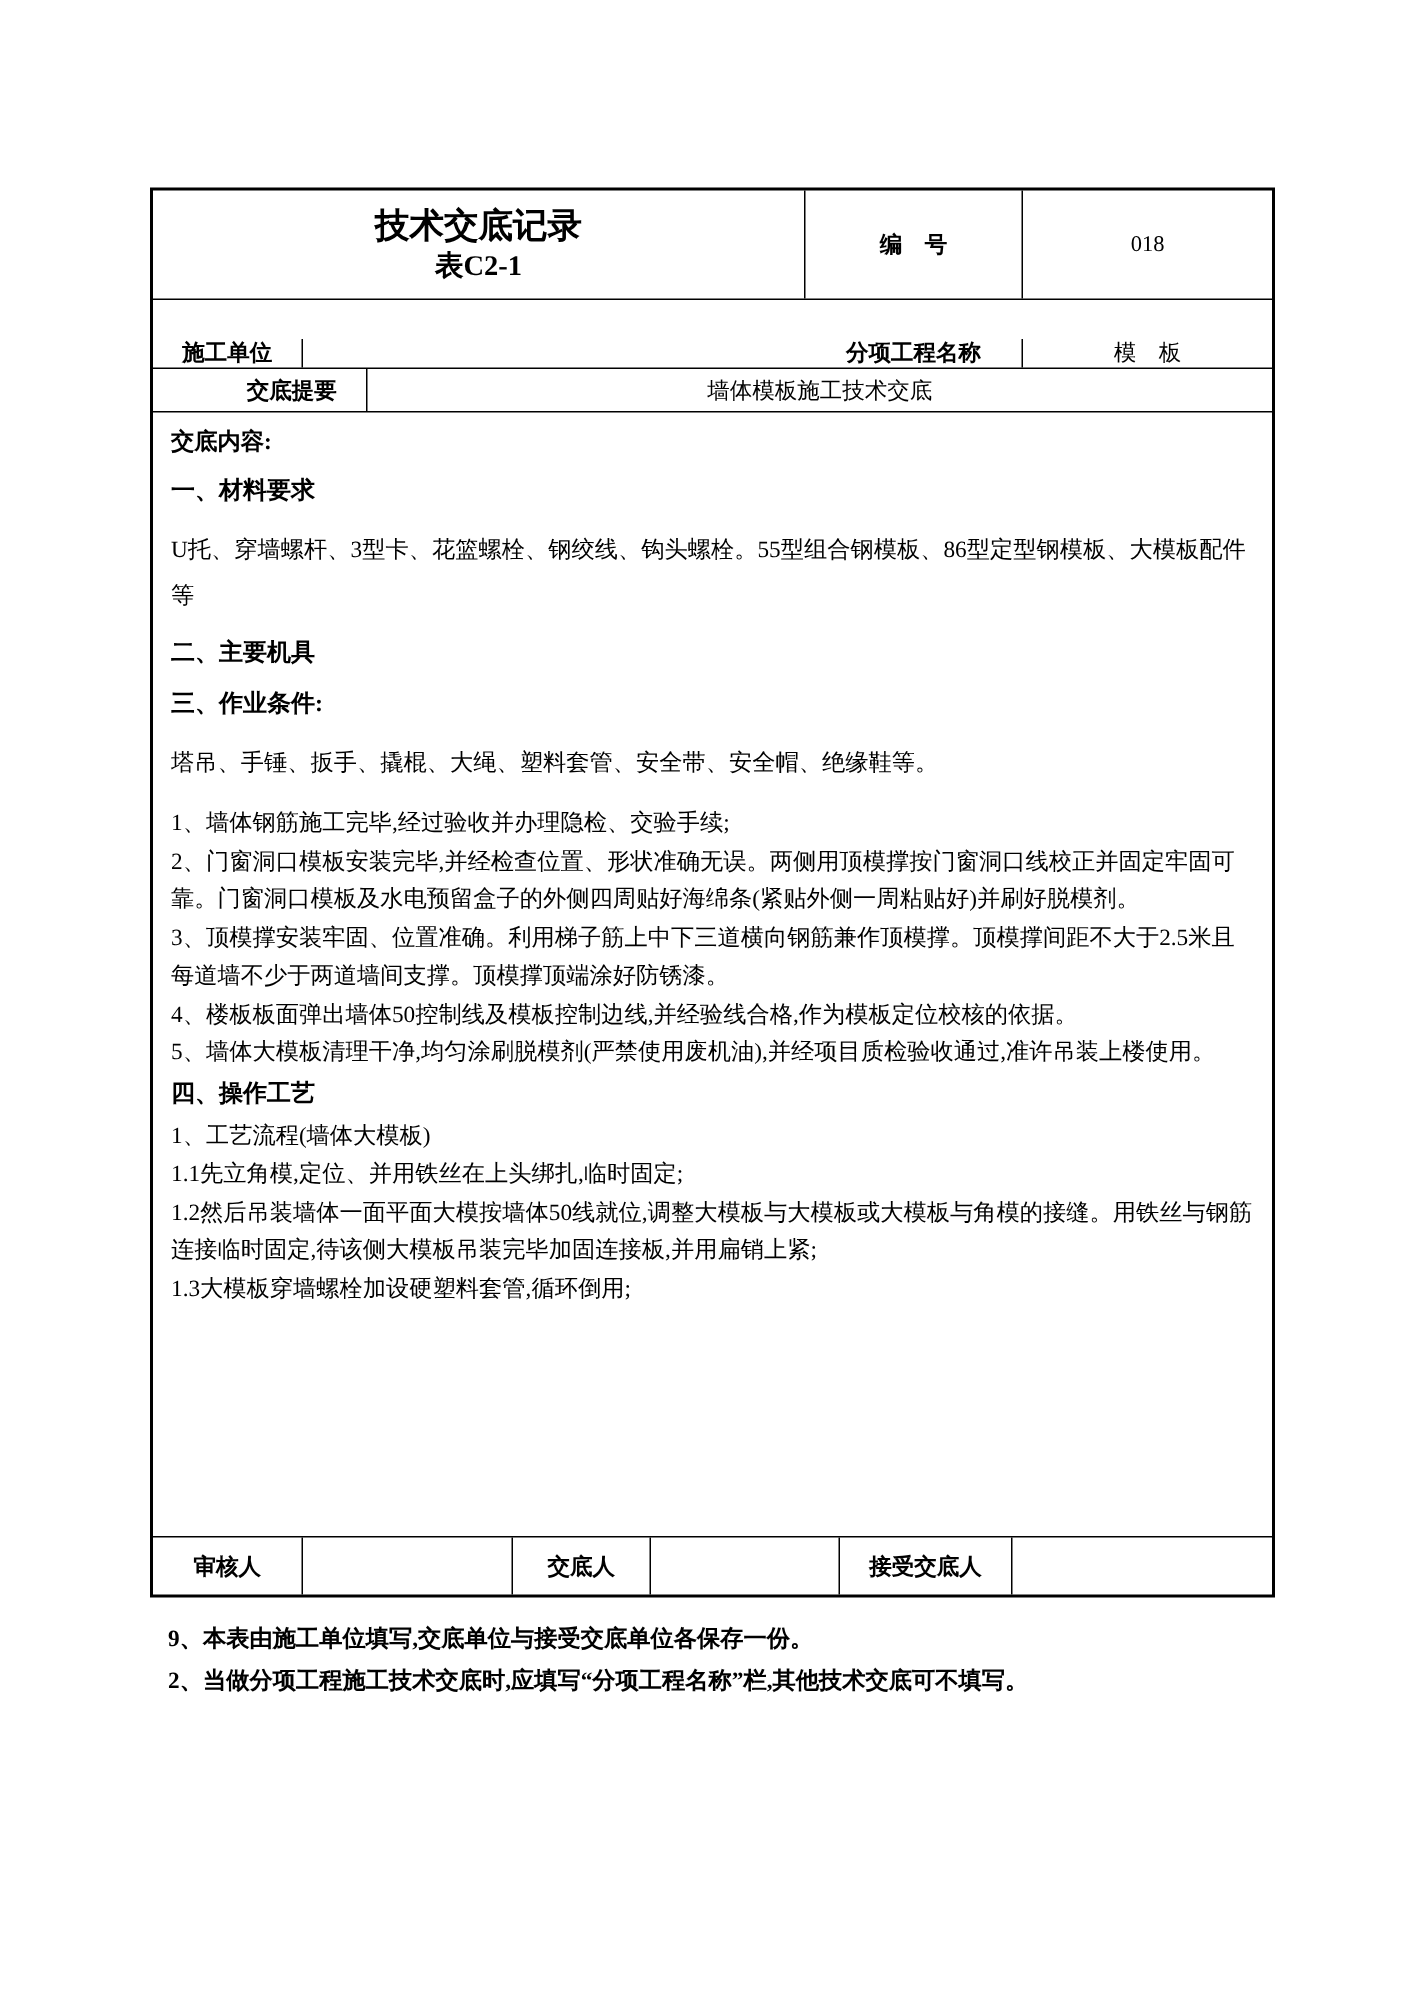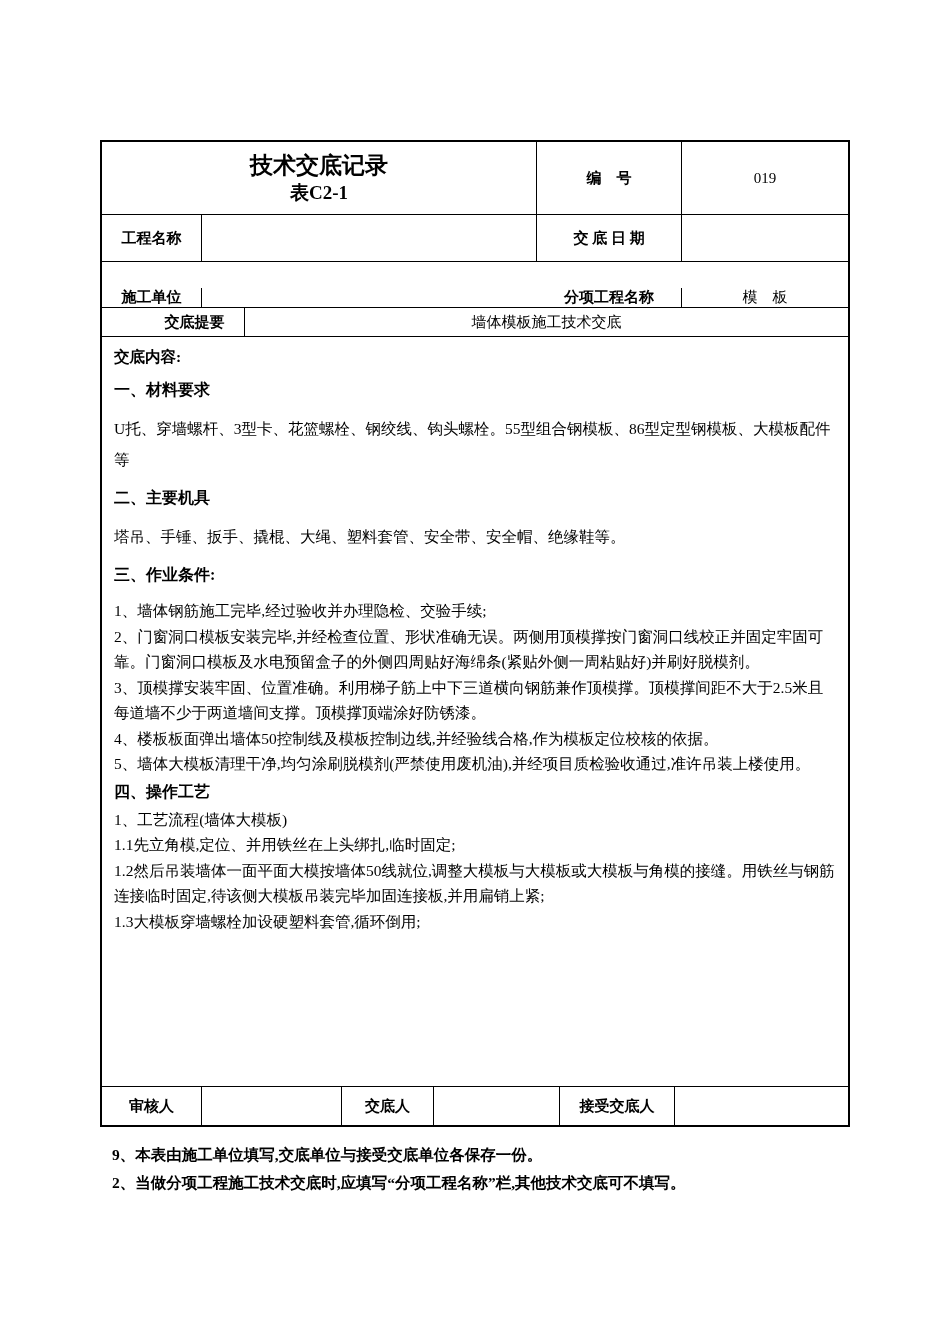--- a/index.html
+++ b/index.html
@@ -5,21 +5,21 @@
   html, body { margin: 0; padding: 0; }
   body {
     width: 950px;
     height: 1344px;
     background: #ffffff;
     color: #000000;
     font-family: "Liberation Serif", "DejaVu Serif", serif;
     position: relative;
     overflow: hidden;
   }
-  .doc { position: absolute; left: 100px; top: 140px; width: 694px; }
+  .doc { position: absolute; left: 100px; top: 125px; width: 694px; }
   .doc-table { width: 750px; border: 2px solid #000; box-sizing: border-box; }
   .row { display: flex; border-bottom: 1px solid #000; }
   .row:last-child { border-bottom: none; }
   .cell {
     border-right: 1px solid #000;
     box-sizing: border-box;
     display: flex;
     align-items: center;
     justify-content: center;
     font-size: 15px;
@@ -61,51 +61,45 @@
   <div class="doc-table">
 
     <div class="row r-header">
       <div class="cell w435">
         <div class="title-wrap">
           <div class="doc-title">技术交底记录</div>
           <div class="doc-subtitle">表C2-1</div>
         </div>
       </div>
       <div class="cell w145 lbl">编　号</div>
-      <div class="cell flex1">019</div>
+      <div class="cell flex1">018</div>
     </div>
 
-    <div class="row r-info">
-      <div class="cell w100 lbl">工程名称</div>
-      <div class="cell w335"></div>
-      <div class="cell w145 lbl">交 底 日 期</div>
-      <div class="cell flex1"></div>
-    </div>
 
     <div class="row r-info2">
       <div class="cell w100 lbl">施工单位</div>
       <div class="cell w335"></div>
       <div class="cell w145 lbl">分项工程名称</div>
       <div class="cell flex1">模　板</div>
     </div>
 
     <div class="row r-summary">
       <div class="cell w100 lbl">交底提要</div>
       <div class="cell flex1">墙体模板施工技术交底</div>
     </div>
 
     <div class="row">
       <div class="cell flex1 c-content">
         <div class="content-label">交底内容:</div>
         <div>
             <div class="block h-loose">一、材料要求</div>
             <div class="block p-loose">U托、穿墙螺杆、3型卡、花篮螺栓、钢绞线、钩头螺栓。55型组合钢模板、86型定型钢模板、大模板配件等</div>
             <div class="block h-loose">二、主要机具</div>
+            <div class="block h-loose">三、作业条件:</div>
             <div class="block p-loose">塔吊、手锤、扳手、撬棍、大绳、塑料套管、安全带、安全帽、绝缘鞋等。</div>
-            <div class="block h-loose">三、作业条件:</div>
             <div class="block p-tight">1、墙体钢筋施工完毕,经过验收并办理隐检、交验手续;</div>
             <div class="block p-tight">2、门窗洞口模板安装完毕,并经检查位置、形状准确无误。两侧用顶模撑按门窗洞口线校正并固定牢固可靠。门窗洞口模板及水电预留盒子的外侧四周贴好海绵条(紧贴外侧一周粘贴好)并刷好脱模剂。</div>
             <div class="block p-tight">3、顶模撑安装牢固、位置准确。利用梯子筋上中下三道横向钢筋兼作顶模撑。顶模撑间距不大于2.5米且每道墙不少于两道墙间支撑。顶模撑顶端涂好防锈漆。</div>
             <div class="block p-tight">4、楼板板面弹出墙体50控制线及模板控制边线,并经验线合格,作为模板定位校核的依据。</div>
             <div class="block p-tight">5、墙体大模板清理干净,均匀涂刷脱模剂(严禁使用废机油),并经项目质检验收通过,准许吊装上楼使用。</div>
             <div class="block h-tight">四、操作工艺</div>
             <div class="block p-tight">1、工艺流程(墙体大模板)</div>
             <div class="block p-tight">1.1先立角模,定位、并用铁丝在上头绑扎,临时固定;</div>
             <div class="block p-tight">1.2然后吊装墙体一面平面大模按墙体50线就位,调整大模板与大模板或大模板与角模的接缝。用铁丝与钢筋连接临时固定,待该侧大模板吊装完毕加固连接板,并用扁销上紧;</div>
             <div class="block p-tight">1.3大模板穿墙螺栓加设硬塑料套管,循环倒用;</div>

